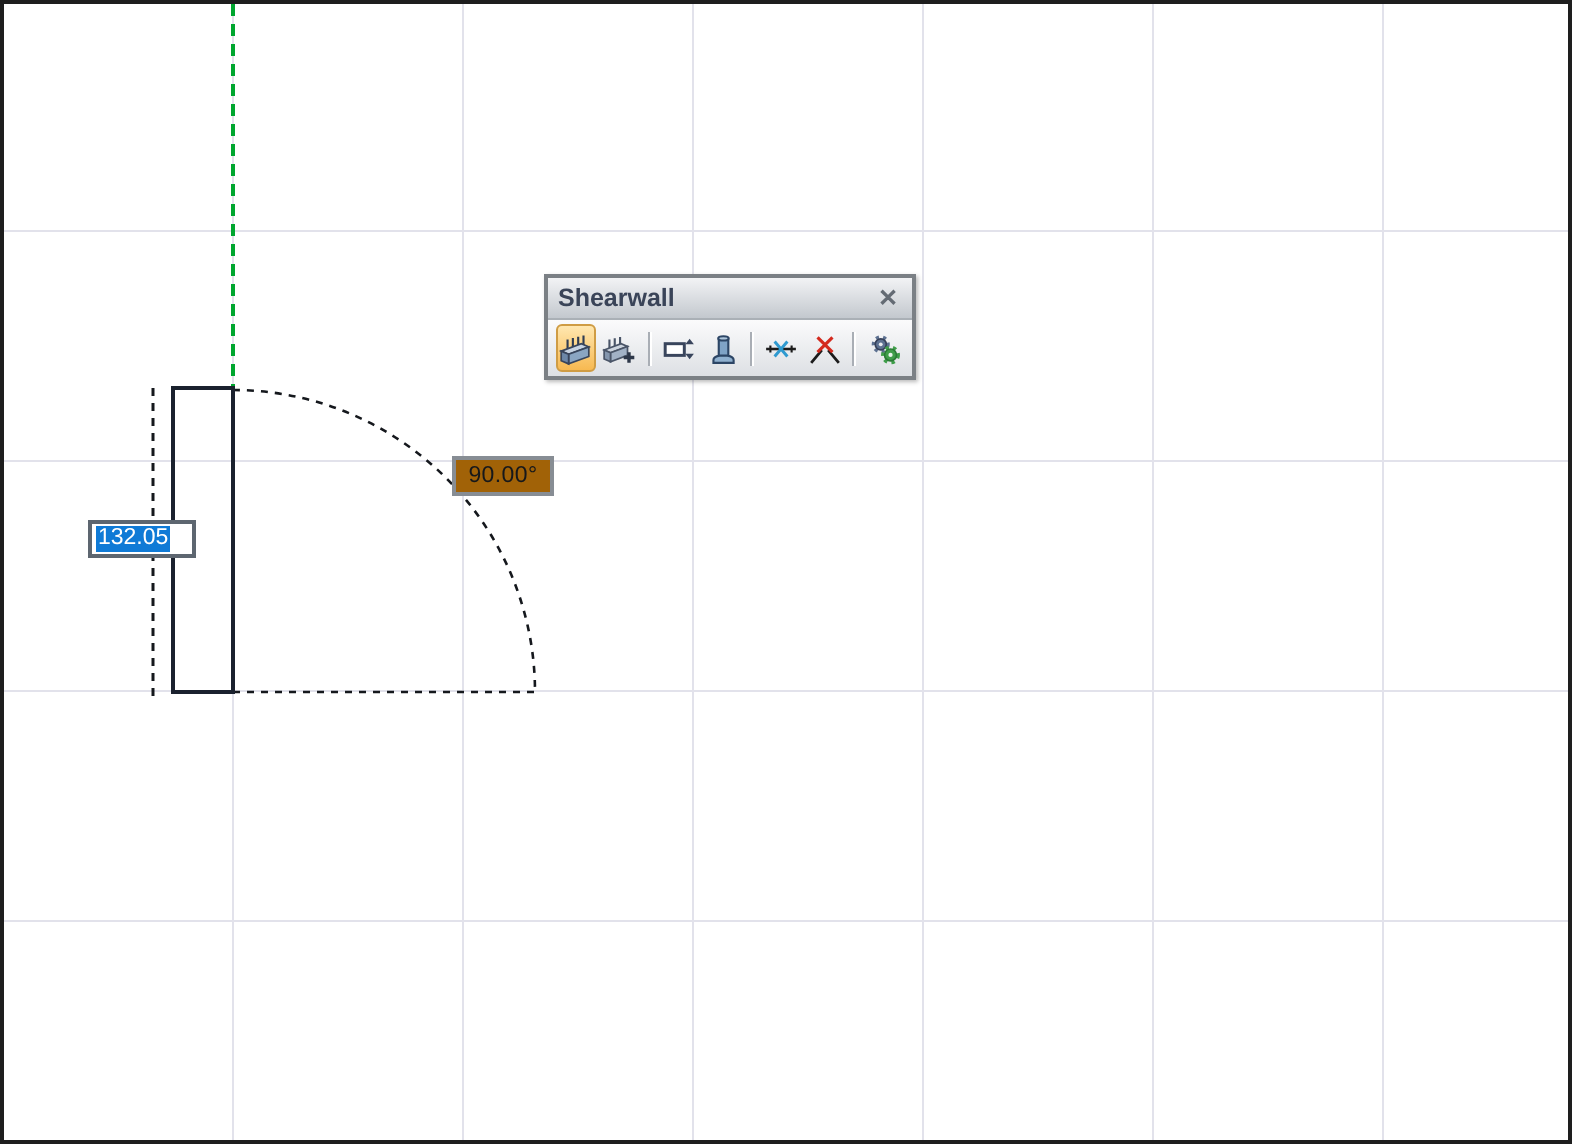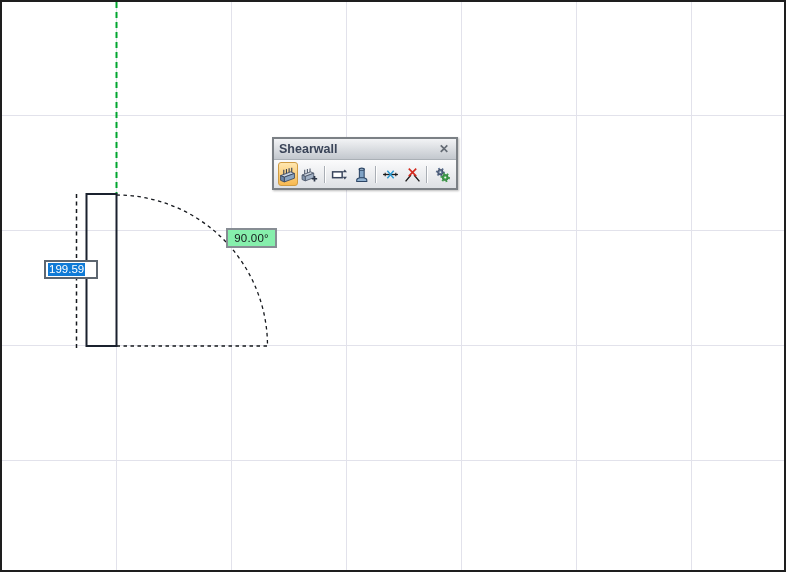--- a/index.html
+++ b/index.html
@@ -5,21 +5,21 @@
   html,body { margin:0; padding:0; background:#ffffff; }
   .canvas {
     position:relative; width:786px; height:572px; background:#ffffff;
     overflow:hidden; font-family:"Liberation Sans", sans-serif;
   }
   .canvas svg.drawing { position:absolute; left:0; top:0; }
 
   
   .angle-label {
     position:absolute; left:226px; top:228px; width:51px; height:20px;
-    box-sizing:border-box; border:2px solid #878d94; background:#86efac;
+    box-sizing:border-box; border:2px solid #878d94; background:#a16207;
     display:flex; align-items:center; justify-content:center;
     font-size:11.5px; color:#16181b; letter-spacing:0.2px;
   }
 
   
   .dim-input {
     position:absolute; left:44px; top:260px; width:54px; height:19px;
     box-sizing:border-box; border:2px solid #5d6670; background:#ffffff;
     display:flex; align-items:center; padding:0 2px;
   }
@@ -95,21 +95,21 @@
     <rect x="86.5" y="194" width="30" height="152" fill="none" stroke="#1a212e" stroke-width="2"></rect>
 
     <rect x="1" y="1" width="784" height="570" fill="none" stroke="#1e1e1e" stroke-width="2"></rect>
   </svg>
 
   <div class="angle-label">
     <span>90.00°</span>
   </div>
 
   <div class="dim-input">
-    <span class="sel">199.59</span>
+    <span class="sel">132.05</span>
   </div>
 
   <div class="toolbar">
     <div class="titlebar">
       <span class="title">Shearwall</span>
       <span class="close">✕</span>
     </div>
     <div class="buttons">
 
       <button class="btn active">

